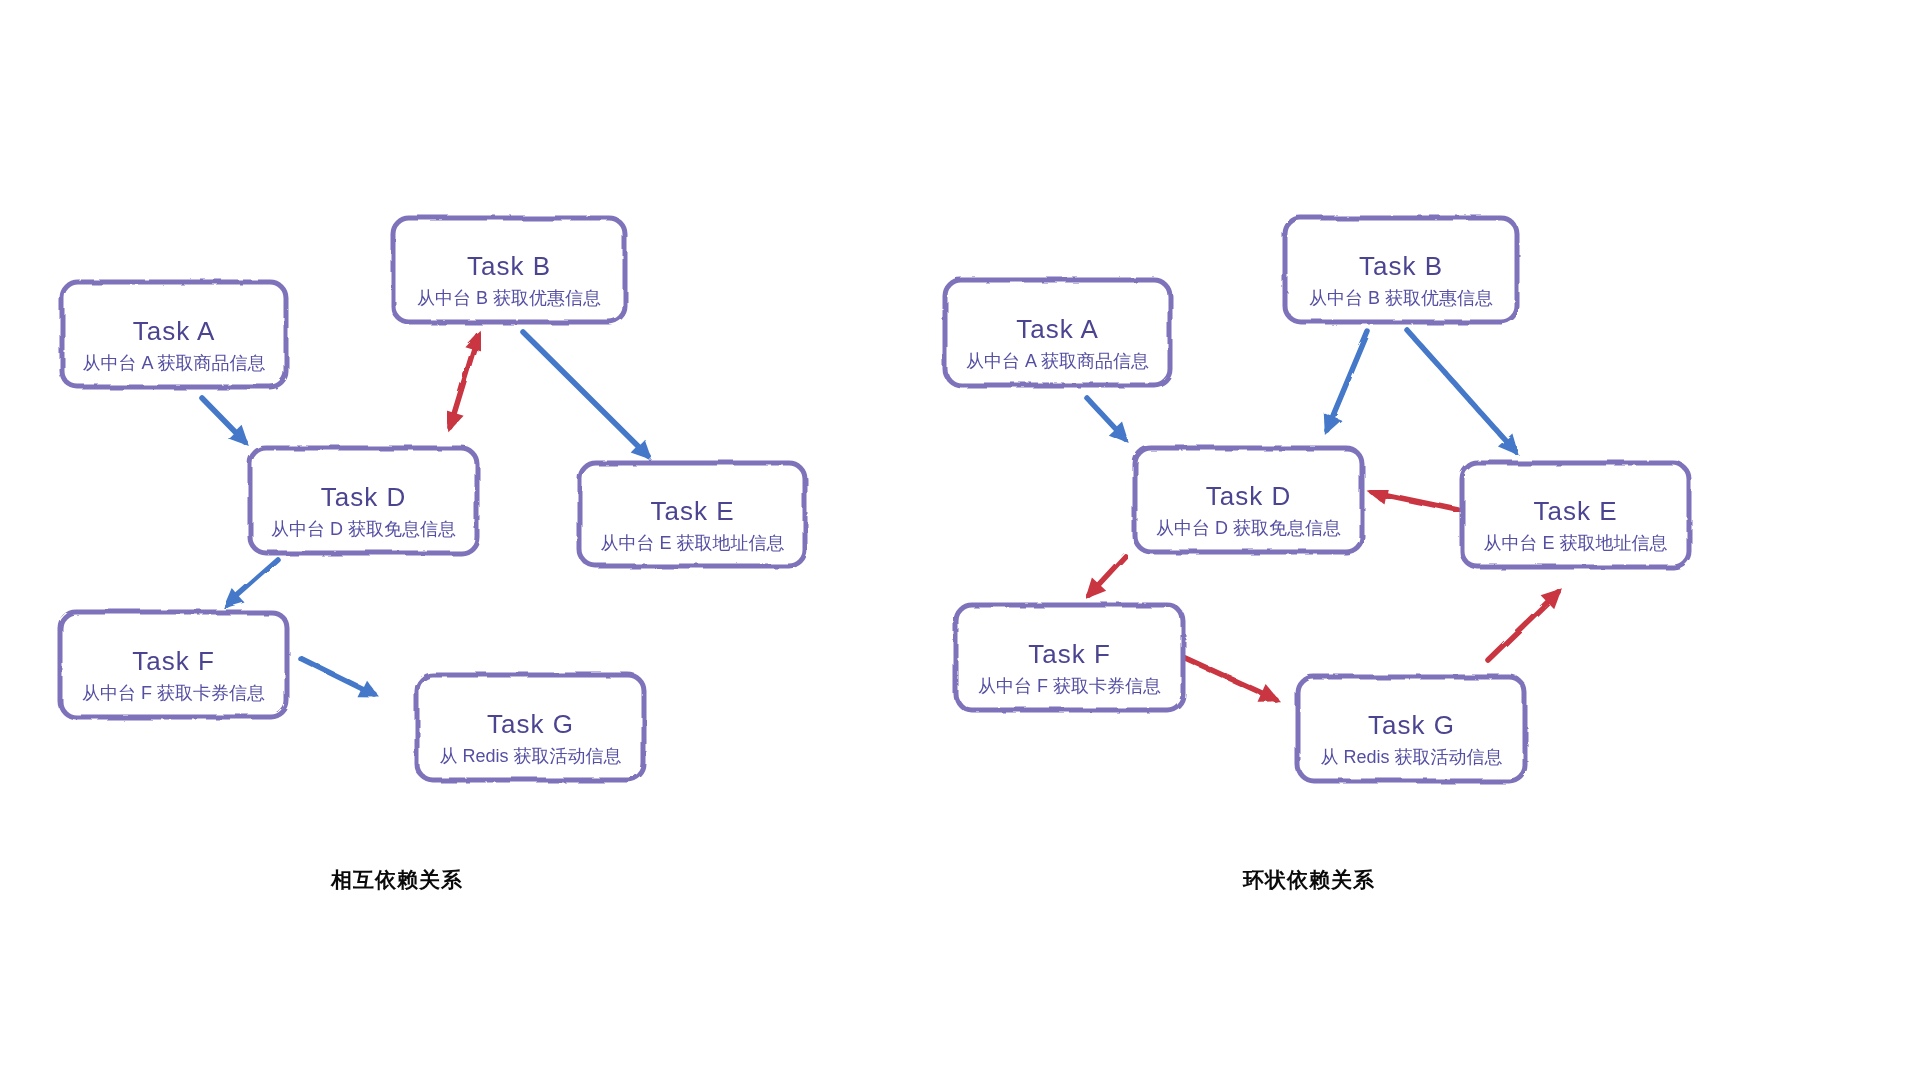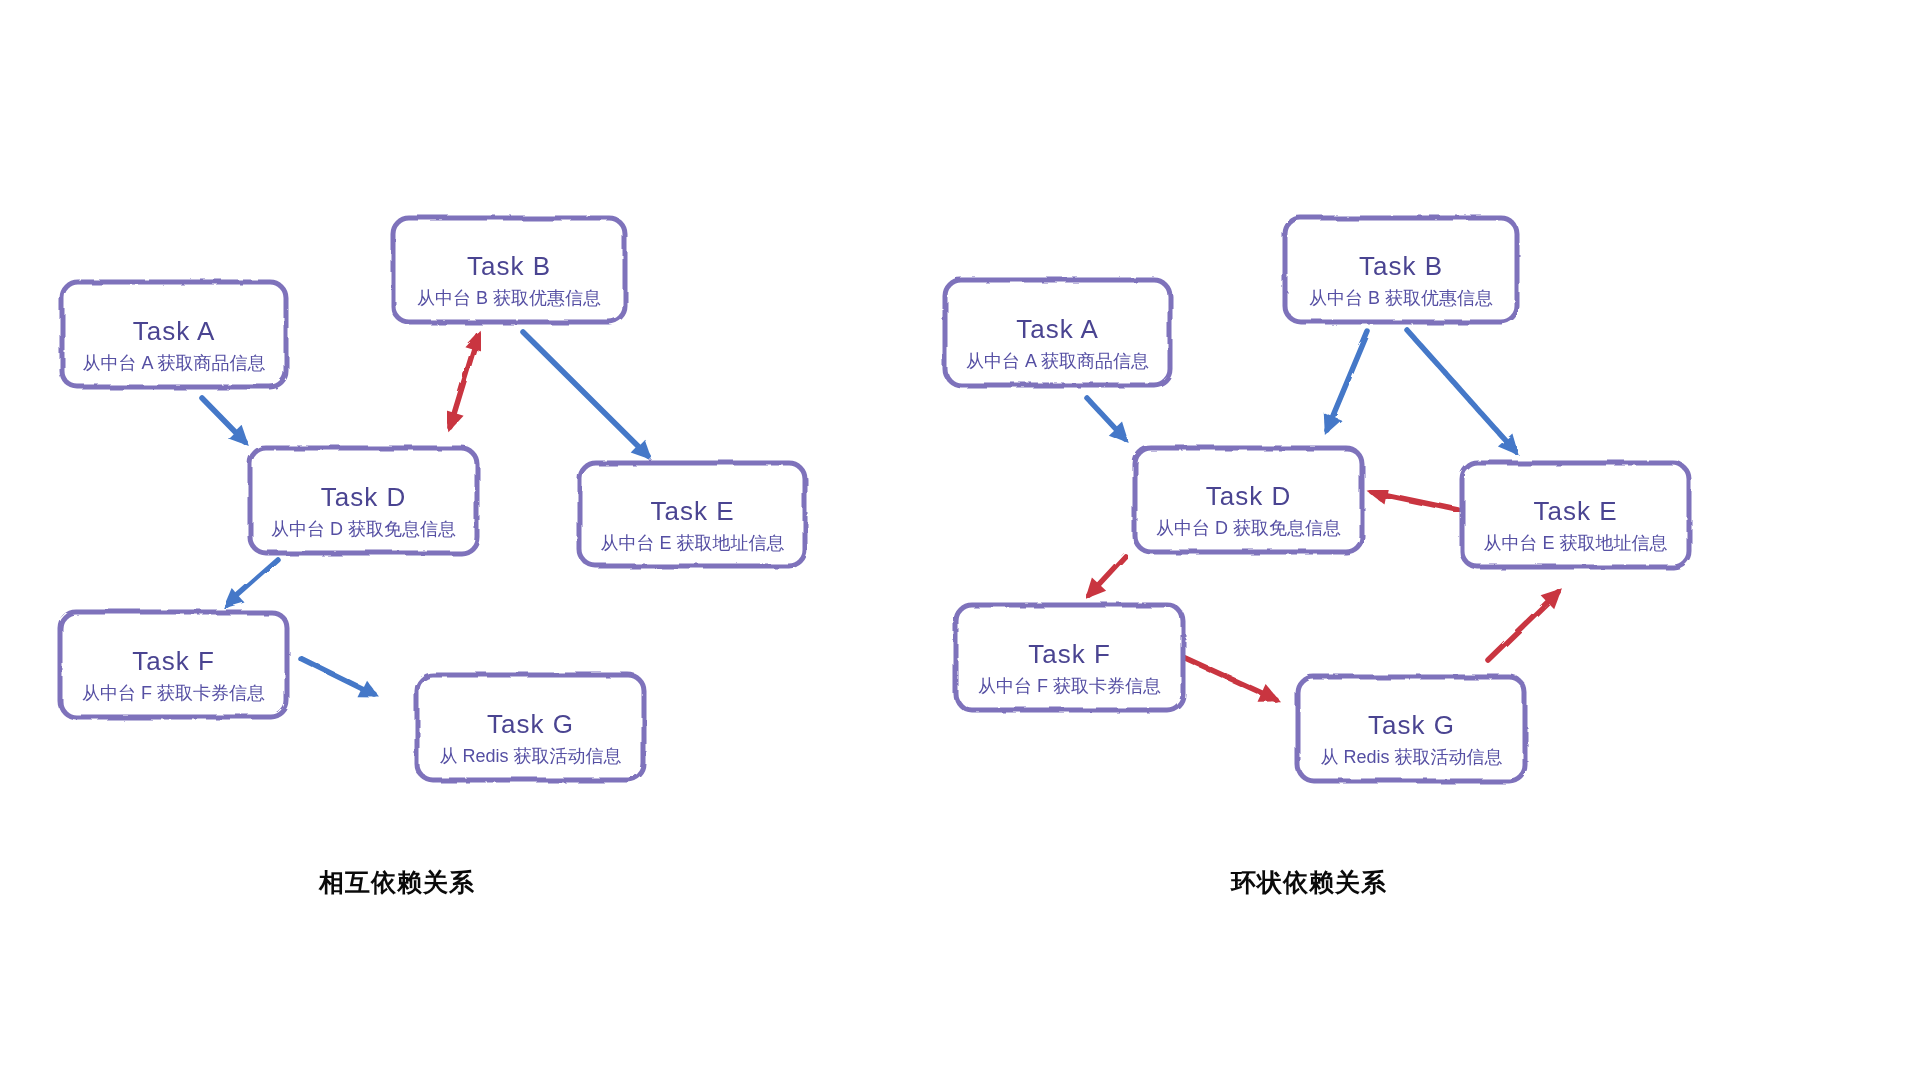--- a/index.html
+++ b/index.html
@@ -18,21 +18,21 @@
     background: #ffffff;
   }
   #diagram-svg {
     position: absolute;
     left: 0;
     top: 0;
   }
   .caption {
     position: absolute;
     transform: translateX(-50%);
-    font-size: 25px;
+    font-size: 21px;
     font-weight: 700;
     color: #0a0a0a;
     letter-spacing: 1px;
     white-space: nowrap;
   }
   #caption-left  { left: 397px;  top: 866px; }
   #caption-right { left: 1309px; top: 866px; text-align: center; }
   .node-title {
     font-size: 26px;
     letter-spacing: 1px;

